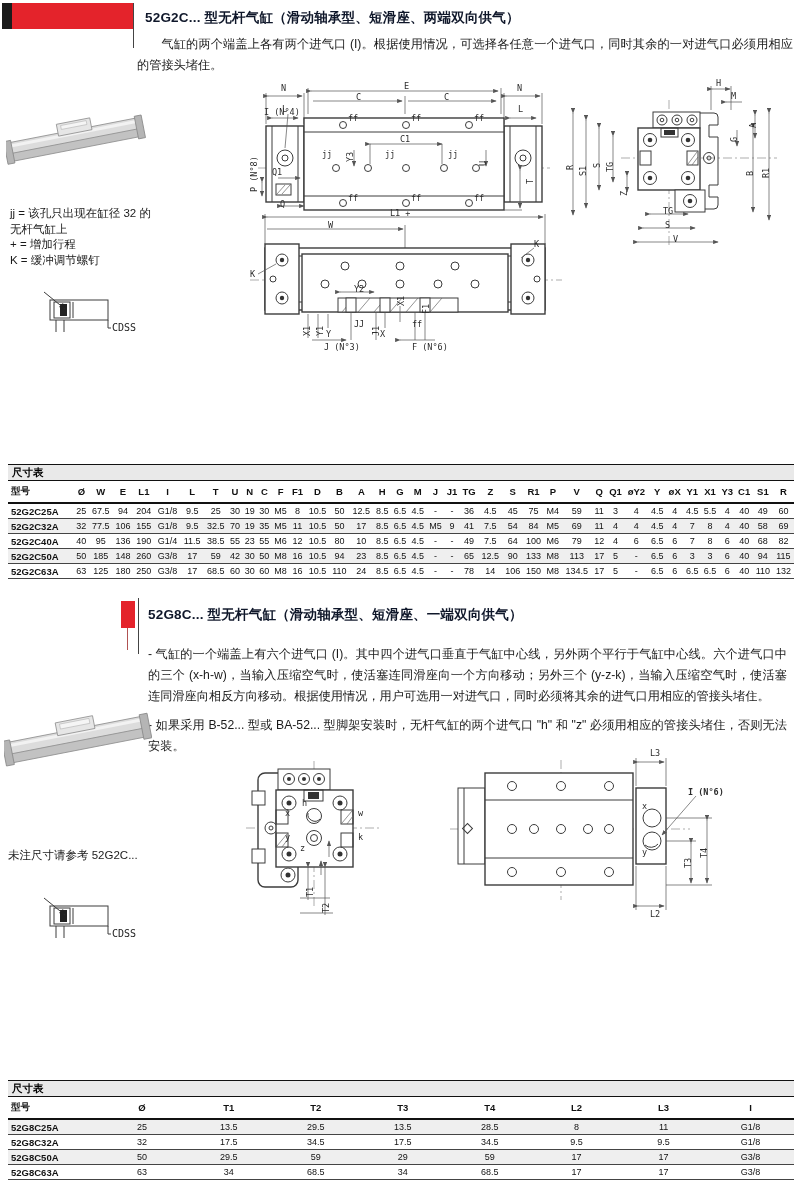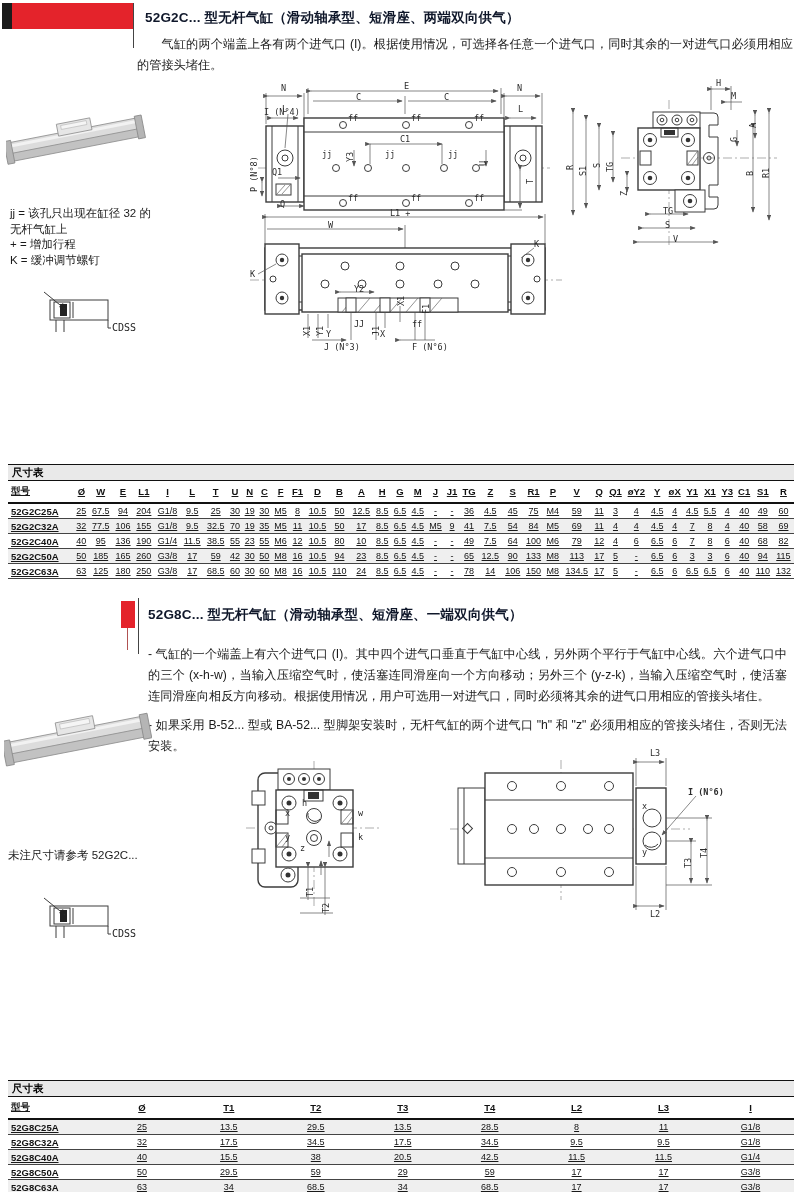--- a/index.html
+++ b/index.html
@@ -46,21 +46,21 @@
   .fillw{fill:#ffffff;}
   .cl{stroke:#8a8a8a;stroke-width:.7;stroke-dasharray:9 3 2 3;fill:none;}
   .dim{stroke:#555;stroke-width:.7;fill:none;}
   .hat{stroke:#666;stroke-width:.7;}
   
   .tbl-wrap{position:absolute;left:8px;width:786px;}
   .t1w{top:464px;}
   .t2w{top:1080px;}
   .tbl-title{background:#e9e9e9;border-top:1px solid #111;border-bottom:1px solid #111;
              font-size:10.5px;font-weight:bold;padding:1px 4px;height:13px;color:#000;}
-  table.dim-table{border-collapse:collapse;width:100%;table-layout:auto;text-decoration:underline;}
+  table.dim-table{border-collapse:collapse;width:100%;table-layout:auto;}
   table.dim-table th{font-size:9.5px;font-weight:bold;text-align:center;padding:4px 1px;
              border-bottom:2px solid #111;white-space:nowrap;color:#111;}
   table.dim-table td{font-size:9px;text-align:center;padding:1.5px 1px;border-bottom:1px solid #444;
              white-space:nowrap;color:#111;}
   table.dim-table th:first-child,table.dim-table td:first-child{text-align:left;padding-left:3px;}
   table.dim-table td:first-child{font-weight:bold;font-size:9.5px;}
   .t1 td:first-child{width:62px;}
   .t1 tbody tr:nth-child(even){background:#efefef;}
   table.t2{table-layout:fixed;}
   .t2 th{font-size:10.5px;padding:5px 2px;}
@@ -534,21 +534,21 @@
             <td>8</td>
             <td>6</td>
             <td>40</td>
             <td>68</td>
             <td>82</td>
           </tr>
           <tr>
             <td>52G2C50A</td>
             <td>50</td>
             <td>185</td>
-            <td>165</td>
+            <td>148</td>
             <td>260</td>
             <td>G3/8</td>
             <td>17</td>
             <td>59</td>
             <td>42</td>
             <td>30</td>
             <td>50</td>
             <td>M8</td>
             <td>16</td>
             <td>10.5</td>
@@ -822,31 +822,20 @@
             <td>32</td>
             <td>17.5</td>
             <td>34.5</td>
             <td>17.5</td>
             <td>34.5</td>
             <td>9.5</td>
             <td>9.5</td>
             <td>G1/8</td>
           </tr>
           <tr>
-            <td>52G8C40A</td>
-            <td>40</td>
-            <td>15.5</td>
-            <td>38</td>
-            <td>20.5</td>
-            <td>42.5</td>
-            <td>11.5</td>
-            <td>11.5</td>
-            <td>G1/4</td>
-          </tr>
-          <tr>
             <td>52G8C50A</td>
             <td>50</td>
             <td>29.5</td>
             <td>59</td>
             <td>29</td>
             <td>59</td>
             <td>17</td>
             <td>17</td>
             <td>G3/8</td>
           </tr>

